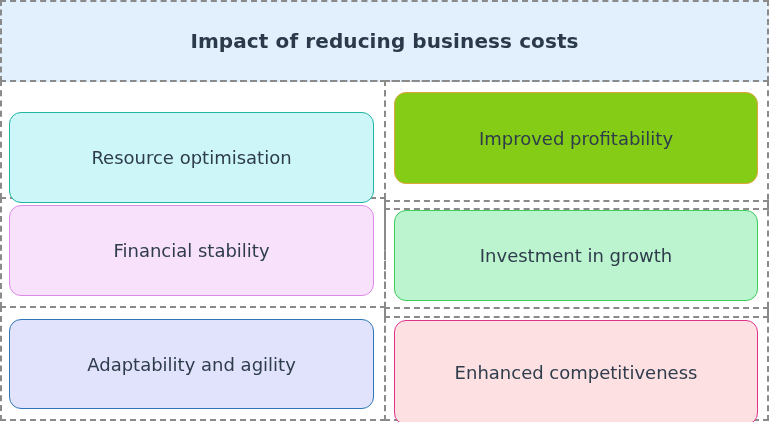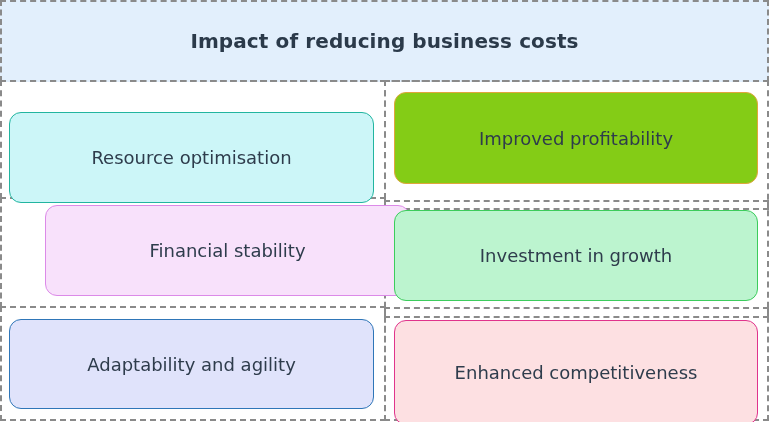--- a/index.html
+++ b/index.html
@@ -29,21 +29,21 @@
 <div class="frame cell" style="left:384px;top:80px;width:385px;height:130px;"></div>
 <div class="frame cell" style="left:384px;top:200px;width:385px;height:118px;"></div>
 <div class="frame cell" style="left:384px;top:307px;width:385px;height:114px;"></div>
 
 <div class="box" style="left:9px;top:92px;width:365px;height:91px;background:#ccf6f8;border-color:#22b5a0;margin-top:20px;">
   <span>Resource optimisation</span>
 </div>
 <div class="box" style="left:394px;top:92px;width:364px;height:92px;background:#84cc16;border-color:#e0a53d;">
   <span>Improved profitability</span>
 </div>
-<div class="box" style="left:9px;top:205px;width:365px;height:91px;background:#f8e1fb;border-color:#dc8ae8;margin-left:36px;">
+<div class="box" style="left:9px;top:205px;width:365px;height:91px;background:#f8e1fb;border-color:#dc8ae8;">
   <span>Financial stability</span>
 </div>
 <div class="box" style="left:394px;top:210px;width:364px;height:91px;background:#bcf4cf;border-color:#3ccc5c;text-align:center;">
   <span>Investment in growth</span>
 </div>
 <div class="box" style="left:9px;top:319px;width:365px;height:90px;background:#e0e3fb;border-color:#2f76b8;">
   <span>Adaptability and agility</span>
 </div>
 <div class="box" style="left:394px;top:320px;width:364px;height:105px;background:#fde0e2;border-color:#e0348c;align-items:center;">
   <span>Enhanced competitiveness</span>

